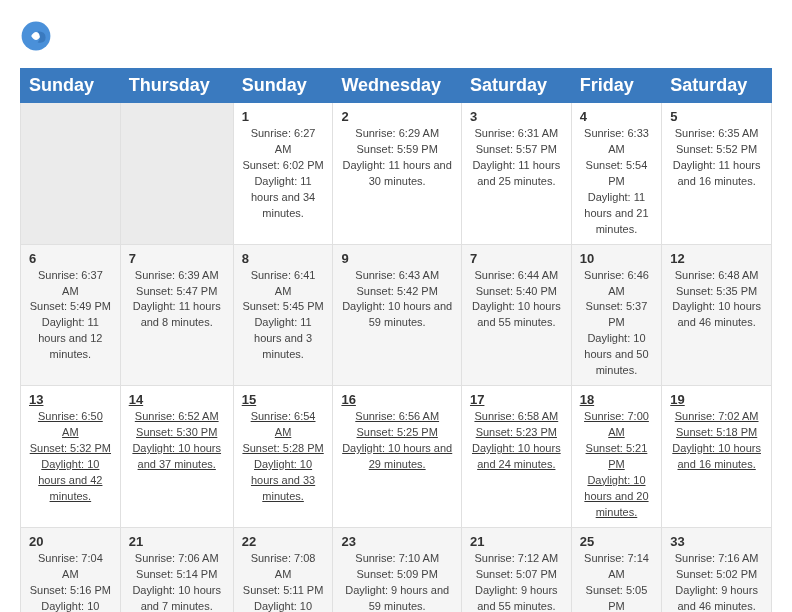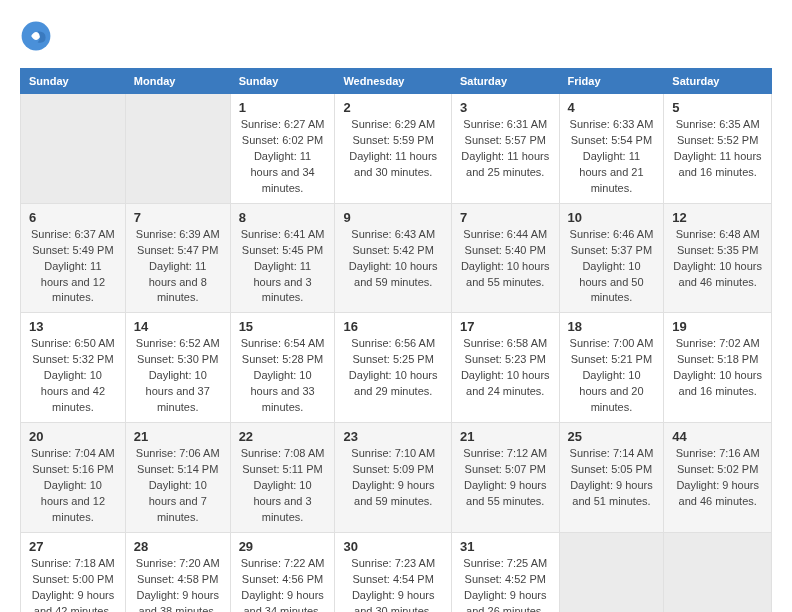--- a/index.html
+++ b/index.html
@@ -51,21 +51,21 @@
       border-collapse: collapse;
       font-size: 11px;
     }
     thead tr {
       background-color: #3a7abf;
       color: white;
     }
     thead th {
       padding: 6px 8px;
       text-align: left;
-      font-size: 11px;
+      font-size: 18px;
       font-weight: bold;
       border: 1px solid #3a7abf;
     }
     tbody tr {
       border-bottom: 1px solid #ddd;
     }
     tbody tr:nth-child(odd) {
       background-color: #f9f9f9;
     }
     tbody tr:nth-child(even) {
@@ -88,21 +88,21 @@
       color: #444;
       line-height: 1.45;
       text-align: center;
     }
     .empty-cell {
       background: #f0f0f0;
     }
     
     .week-row-1 td { background-color: #ffffff; }
     .week-row-2 td { background-color: #f5f5f5; }
-    .week-row-3 td { background-color: #ffffff; }
+    .week-row-3 td { background-color: #ffffff; text-decoration: underline; }
     .week-row-4 td { background-color: #f5f5f5; }
     .week-row-5 td { background-color: #ffffff; }
     .week-row-1 td.empty-cell,
     .week-row-2 td.empty-cell,
     .week-row-3 td.empty-cell,
     .week-row-4 td.empty-cell,
     .week-row-5 td.empty-cell { background-color: #ebebeb; }
   </style>
 </head>
 <body>
@@ -124,21 +124,21 @@
   <div class="title-block">
     <div class="month-title"></div>
     <div class="location"></div>
   </div>
 </div>
 
 <table>
   <thead>
     <tr>
     <th>Sunday</th>
-        <th>Monday</th>
+        <th>Thursday</th>
         <th>Sunday</th>
         <th>Wednesday</th>
         <th>Saturday</th>
         <th>Friday</th>
         <th>Saturday</th>
       </tr>
   </thead>
   <tbody id="calendar-body">
   <tr class="week-row-1">
         <td class="empty-cell"></td>
@@ -243,21 +243,21 @@
         </td>
         <td>
           <div class="day-num">21</div>
         <div class="day-info">Sunrise: 7:12 AM<br>Sunset: 5:07 PM<br>Daylight: 9 hours and 55 minutes.</div>
         </td>
         <td>
           <div class="day-num">25</div>
         <div class="day-info">Sunrise: 7:14 AM<br>Sunset: 5:05 PM<br>Daylight: 9 hours and 51 minutes.</div>
         </td>
         <td>
-          <div class="day-num">44</div>
+          <div class="day-num">33</div>
         <div class="day-info">Sunrise: 7:16 AM<br>Sunset: 5:02 PM<br>Daylight: 9 hours and 46 minutes.</div>
         </td>
       </tr>
       <tr class="week-row-5">
         <td>
           <div class="day-num">27</div>
         <div class="day-info">Sunrise: 7:18 AM<br>Sunset: 5:00 PM<br>Daylight: 9 hours and 42 minutes.</div>
         </td>
         <td>
           <div class="day-num">28</div>

